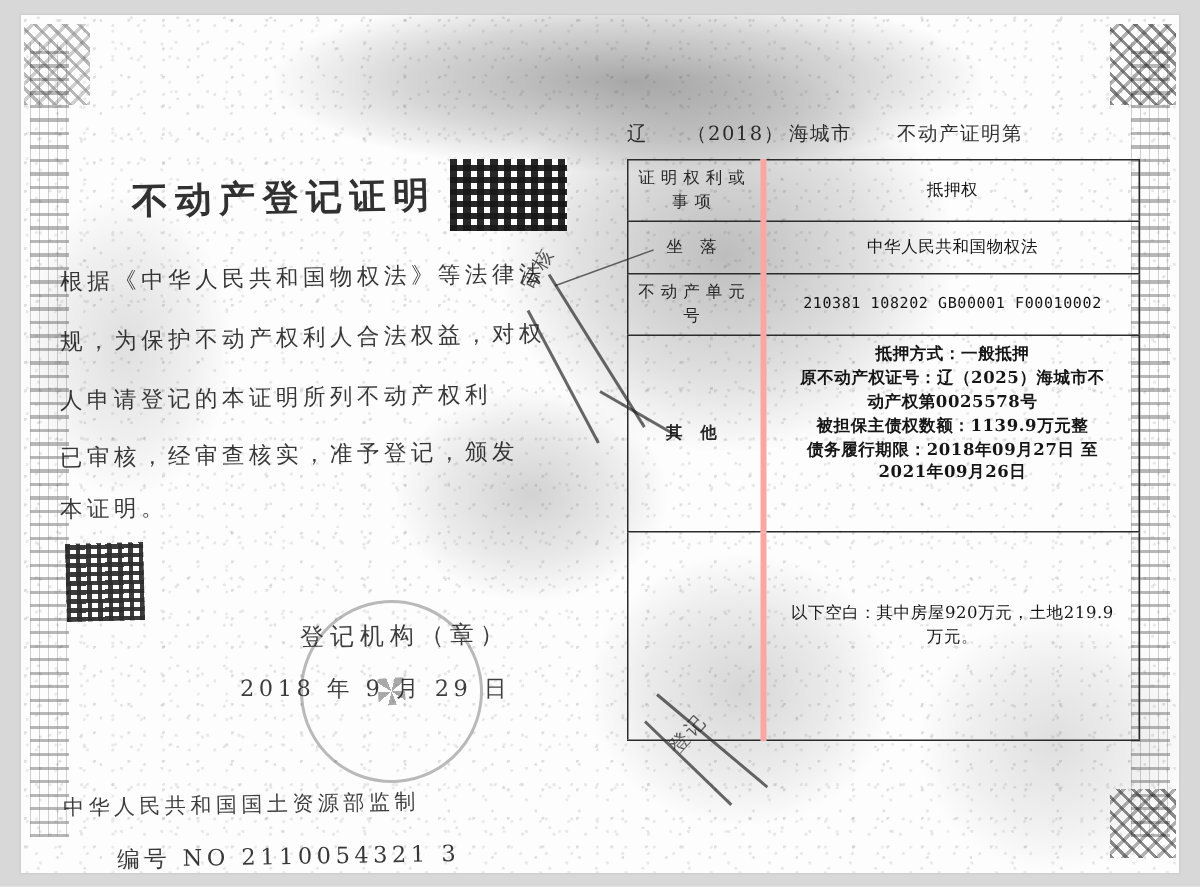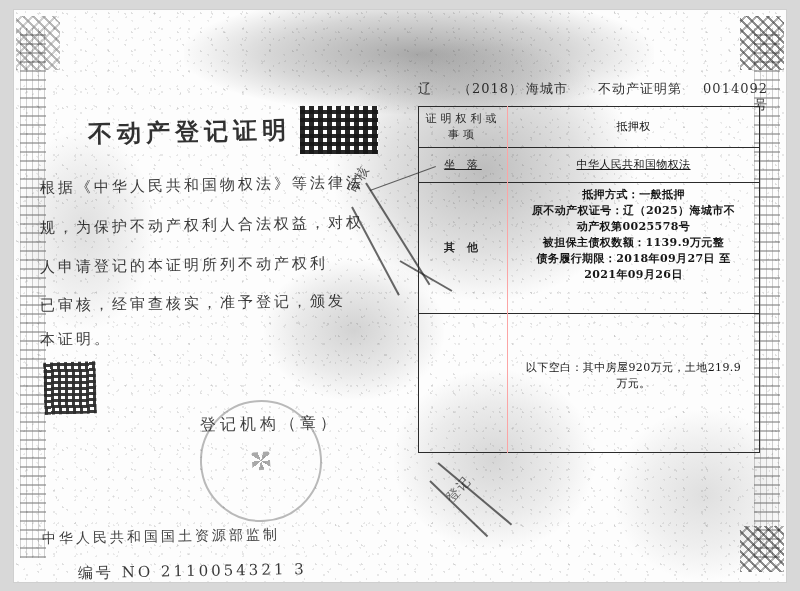--- a/index.html
+++ b/index.html
@@ -239,39 +239,39 @@
     width: 342px;
     border: 1px solid #2b2b2b;
     border-collapse: collapse;
     font-family: "DejaVu Serif", "Liberation Serif", serif;
     font-size: 11px;
     color: #161616;
     background: transparent;
   }
   #cert-table tr { border-bottom: 1px solid #2b2b2b; }
   #cert-table td {
-    border-right: 1px solid #fca5a5;
+    border-right: 4px solid #fca5a5;
     padding: 4px 5px;
     vertical-align: top;
     line-height: 1.45;
   }
   #cert-table td:last-child { border-right: none; }
   .t-label {
     width: 78px;
     letter-spacing: 4px;
     text-align: center;
     vertical-align: middle !important;
     opacity: .92;
   }
   .t-value { letter-spacing: .4px; }
   .t-value .vline { display: block; white-space: nowrap; text-align: center; }
   .row-h-1 td { height: 22px; }
   .row-h-2 td { height: 38px; }
   .row-h-3 td { height: 26px; }
-  .row-h-4 td { height: 26px; text-decoration: underline; }
+  .row-h-4 td { height: 26px; }
   .row-h-5 td { height: 30px; }
   .row-h-6 td { height: 122px; font-weight: bold; }
   .row-h-7 td { height: 88px; }
   .t-value.mono { font-family: "DejaVu Sans Mono", "Liberation Mono", monospace; font-size: 10px; }
   .vcenter { vertical-align: middle !important; }
   .t-notes { padding-top: 46px !important; margin-top: 24px; }
 </style>
 </head>
 <body>
 
@@ -297,55 +297,61 @@
   <div class="hand body-line bl2">规，为保护不动产权利人合法权益，对权</div>
   <div class="hand body-line bl3">人申请登记的本证明所列不动产权利</div>
   <div class="hand body-line bl4">已审核，经审查核实，准予登记，颁发</div>
   <div class="hand body-line bl5">本证明。</div>
 
   <div class="qr" id="qr-left"></div>
   <div class="qr" id="qr-top"></div>
 
   <div id="seal"></div>
   <div class="hand" id="reg-org">登记机构（章）</div>
+  <div class="hand" id="date-line">2018 年 9 月 29 日</div>
   <div class="hand" id="footer-line">中华人民共和国国土资源部监制</div>
   <div class="hand" id="serial-line">
     <span>编号 NO</span>
     <span>2110054321 3</span>
   </div>
 
   <div class="stroke k1"></div>
   <div class="stroke k2"></div>
   <div class="stroke k3"></div>
   <div class="stroke k4"></div>
   <div class="stroke k5"></div>
   <div class="stroke k6"></div>
   <div class="scribble">审核</div>
   <div class="scribble2">登记</div>
 
   <div id="cert-header">
     <span class="h-prov">辽</span>
     <span class="h-year">（2018）</span>
     <span class="h-city">海城市</span>
     <span class="h-type">不动产证明第</span>
-    <span class="h-no">0014092 号</span>
   </div>
 
   <table id="cert-table">
     <tbody>
         <tr class="row-h-1">
       <td class="t-label">证明权利或事项</td>
       <td class="t-value vcenter">
         <span class="vline">抵押权</span>
       </td>
     </tr>
     <tr class="row-h-4">
       <td class="t-label">坐 落</td>
       <td class="t-value vcenter">
         <span class="vline">中华人民共和国物权法</span>
+      </td>
+    </tr>
+    <tr class="row-h-5">
+      <td class="t-label">不动产单元号</td>
+      <td class="t-value mono vcenter">
+        <span class="vline">210381 108202 GB00001 F00010002</span>
       </td>
     </tr>
     <tr class="row-h-6">
       <td class="t-label">其 他</td>
       <td class="t-value">
         <span class="vline">抵押方式：一般抵押</span>
         <span class="vline">原不动产权证号：辽（2025）海城市不</span>
         <span class="vline">动产权第0025578号</span>
         <span class="vline">被担保主债权数额：1139.9万元整</span>
         <span class="vline">债务履行期限：2018年09月27日 至</span>

